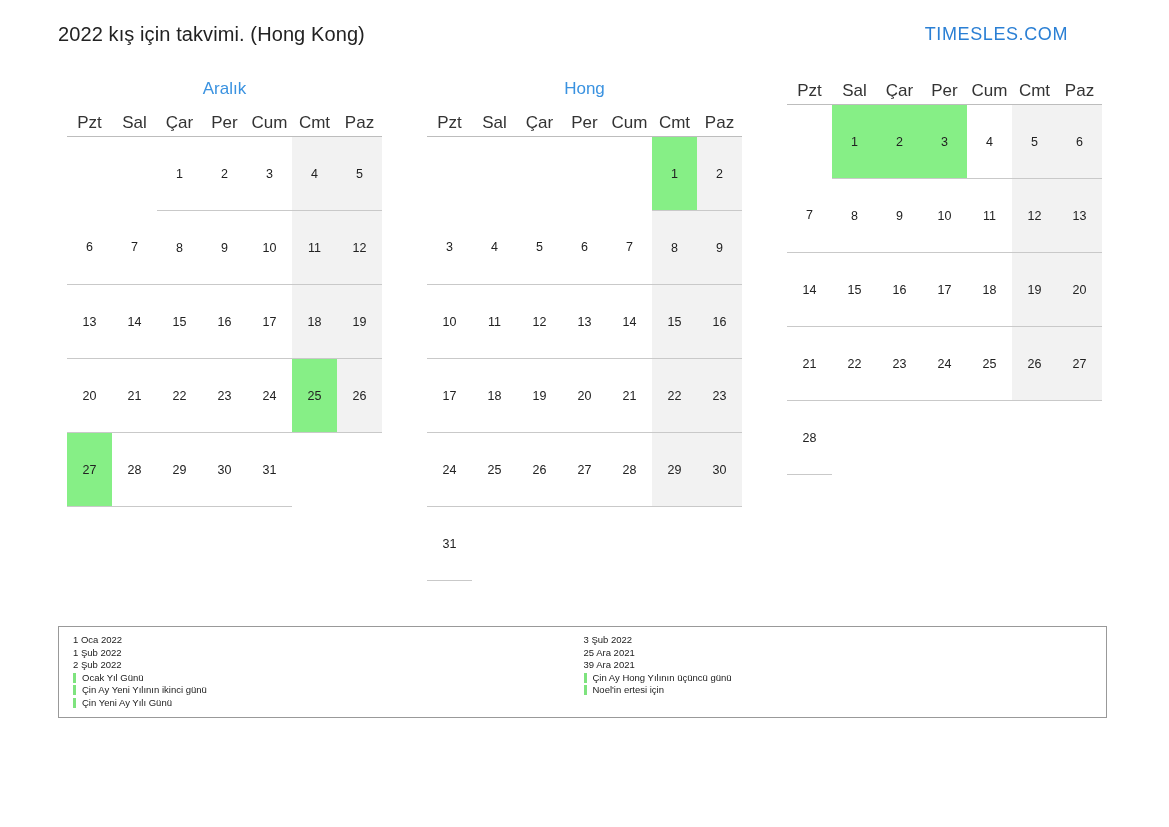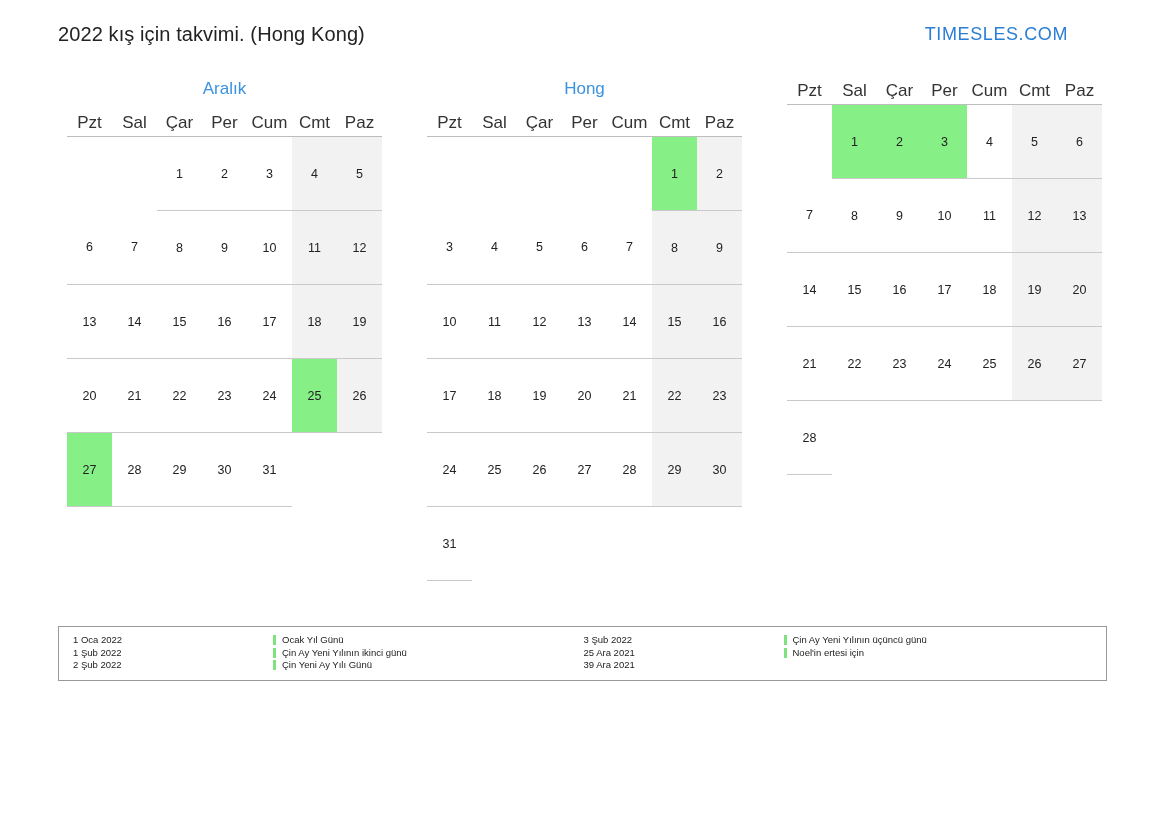--- a/index.html
+++ b/index.html
@@ -106,20 +106,21 @@
     top: 626px;
     width: 1049px;
     border: 1px solid #999;
     padding: 7px 12px 8px 14px;
     box-sizing: border-box;
     display: flex;
   }
   .legend-col {
     width: 50%;
     display: flex;
+    flex-direction: column;
   }
   .legend-dates {
     width: 200px;
   }
   .legend-names {
     flex: 1;
   }
   .legend-row {
     font-size: 9.5px;
     color: #222;
@@ -382,19 +383,19 @@
           <div class="legend-row legend-name">Çin Yeni Ay Yılı Günü</div>
         </div>
     </div>
     <div class="legend-col">
       <div class="legend-dates">
           <div class="legend-row">3 Şub 2022</div>
           <div class="legend-row">25 Ara 2021</div>
           <div class="legend-row">39 Ara 2021</div>
         </div>
       <div class="legend-names">
-          <div class="legend-row legend-name">Çin Ay Yeni Yılının üçüncü günü</div>
+          <div class="legend-row legend-name">Çin Ay Hong Yılının üçüncü günü</div>
           <div class="legend-row legend-name">Noel'in ertesi için</div>
         </div>
     </div>
   </div>
 
 </div>
 
 </body></html>

